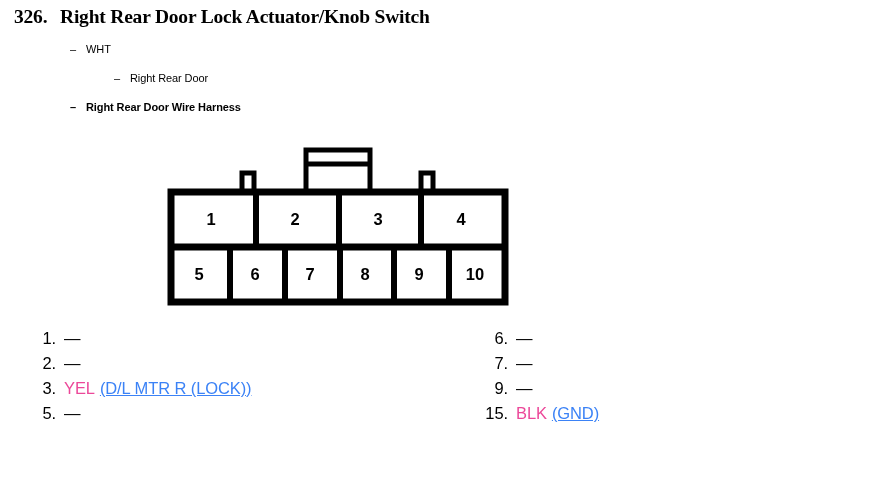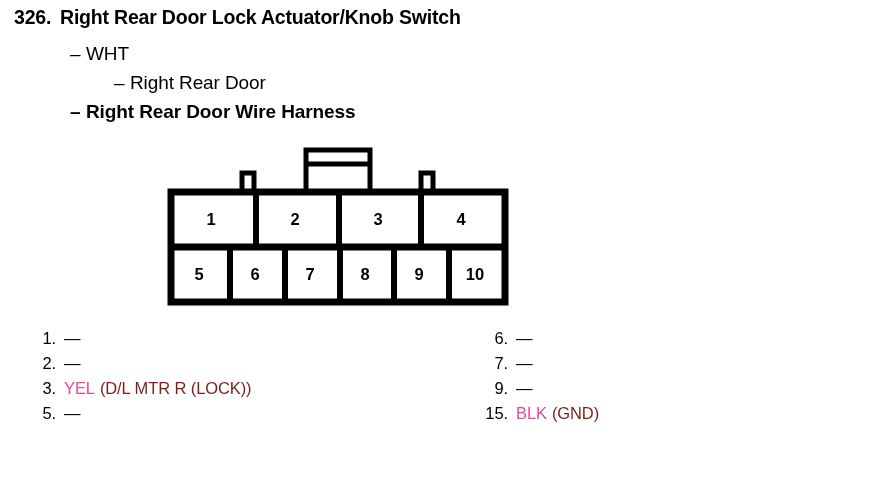--- a/index.html
+++ b/index.html
@@ -20,28 +20,29 @@
   #header-block { position: absolute; left: 0; top: 0; width: 878px; }
 
   #title-row {
     position: absolute;
     left: 14px;
     top: 6px;
     font-size: 19.5px;
     font-weight: bold;
     letter-spacing: -0.2px;
     white-space: nowrap;
+    font-family: Liberation Serif, serif;
   }
   #title-row .t-num { display: inline-block; min-width: 46px; }
   #title-row .t-text { }
 
   .sub-line {
     position: absolute;
     left: 70px;
-    font-size: 19px;
+    font-size: 11px;
     white-space: nowrap;
     letter-spacing: -0.1px;
   }
   .sub-dash { display: inline-block; width: 16px; }
 
   
   #connector {
     position: absolute;
     left: 0;
     top: 0;
@@ -77,22 +78,23 @@
     width: 30px;
     text-align: right;
     color: #000000;
   }
   .pin-color {
     display: inline-block;
     margin-left: 8px;
     color: #ec4899;
   }
   .pin-desc {
-    color: #7f1d1d;
+    color: #3b82f6;
     margin-left: 5px;
+    text-decoration: underline;
   }
   .pin-empty {
     display: inline-block;
     margin-left: 8px;
     color: #000000;
   }
 </style>
 </head>
 <body>
 

